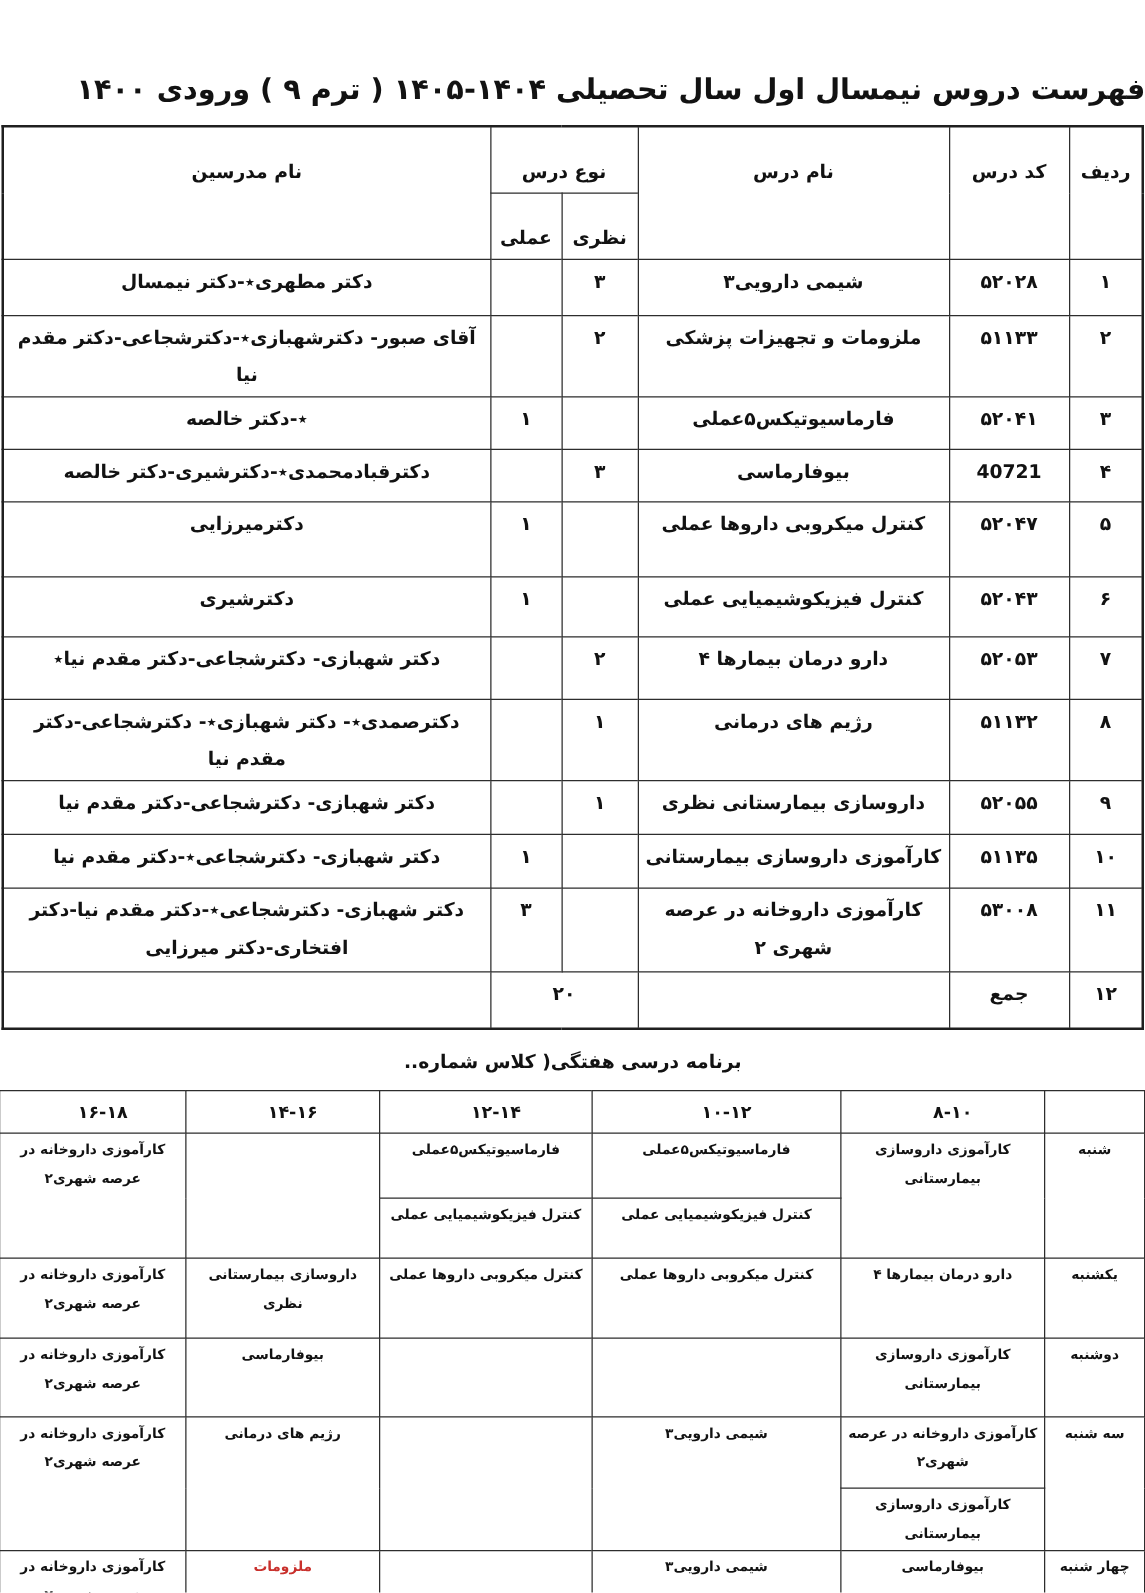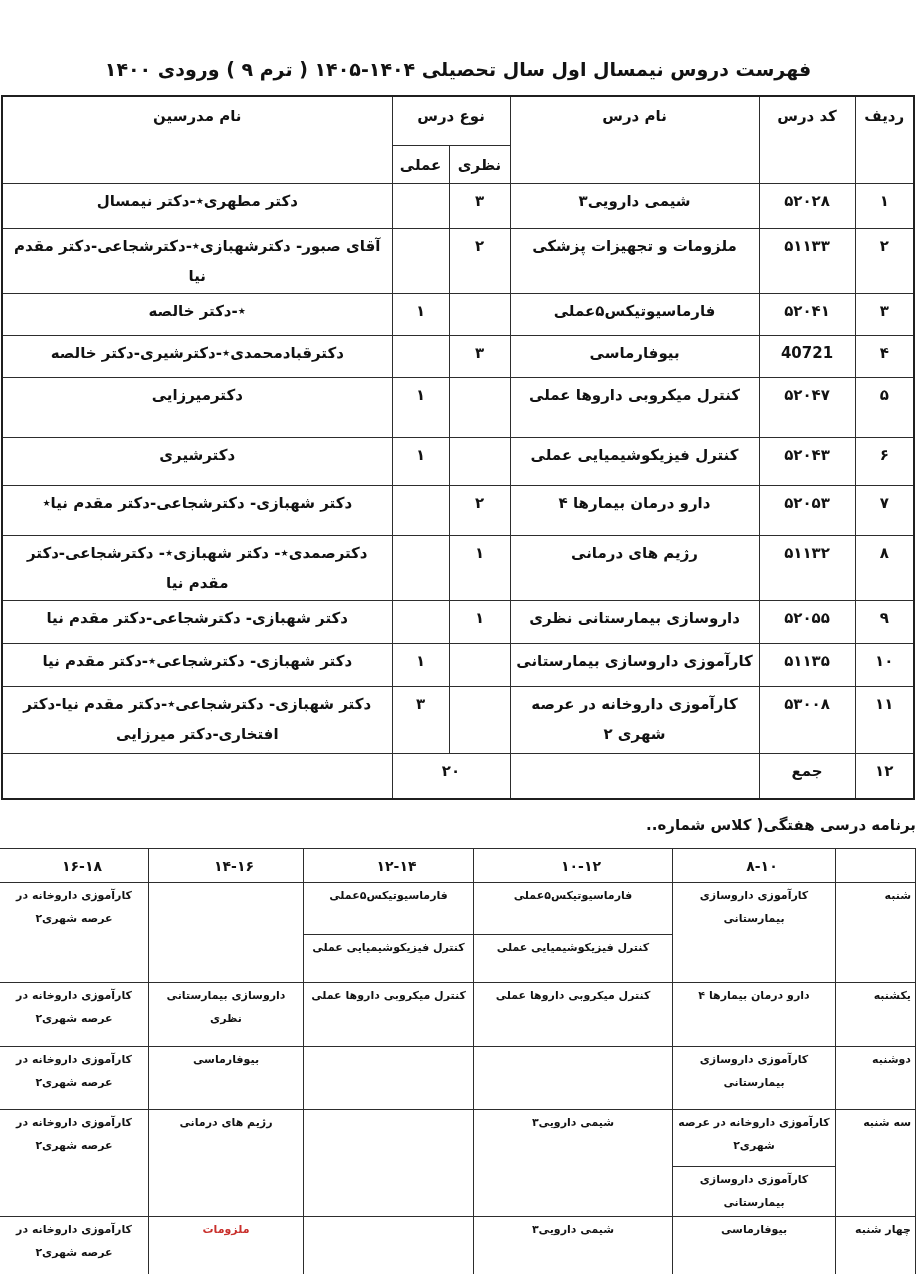--- a/index.html
+++ b/index.html
@@ -5,46 +5,46 @@
   * { box-sizing: border-box; }
   html,body { margin:0; padding:0; }
   body {
     width:916px; height:1274px; overflow:hidden;
     background:#ffffff; color:#121212;
     font-family:"DejaVu Sans","Liberation Sans",sans-serif;
     font-weight:bold; direction:rtl;
   }
   .page { width:916px; }
   .doc-title {
-    text-align:center; font-size:19px; padding-top:56px; padding-bottom:12px;
+    font-size:23px; padding-top:56px; padding-bottom:12px;
     letter-spacing:0; line-height:1.4;
   }
   table { border-collapse:collapse; width:912px; margin:0 auto; table-layout:fixed; }
   td, th {
     border:1.5px solid #2d2d2d; vertical-align:top;
     text-align:center; padding:2px 5px; line-height:2.0; font-weight:bold;
     overflow:hidden;
   }
   
   .courses { border:2px solid #1f1f1f; }
   .courses td, .courses th { font-size:15px; }
-  .courses th { padding-top:4px; }
+  .courses th { padding-top:20px; }
   .hr1 { height:50px; } .hr2 { height:38px; }
   .r45{height:45px;} .r65{height:65px;} .r42{height:42px;} .r60{height:60px;}
   .r48{height:48px;} .r50{height:50px;} .r62{height:62px;} .r43{height:43px;}
   .r67{height:67px;} .rsum{height:45px;}
   
-  .caption { font-size:15px; margin:16px 0 14px 0; }
+  .caption { text-align:center; font-size:15px; margin:16px 0 14px 0; }
   
   .schedule { width:916px; border:1.5px solid #2d2d2d; }
   .schedule td, .schedule th { font-size:11px; line-height:2.05; padding:2px 4px; }
   .schedule th { padding-top:3px; font-size:14px;padding-left:20px; }
   .sh33{height:33px;} .sa52{height:52px;} .sa48{height:48px;} .su64{height:64px;}
   .mo63{height:63px;} .tu57{height:57px;} .tu38{height:38px;} .we74{height:74px;}
-  .day-cell { font-size:14px;text-align:right; }
+  .day-cell { font-size:14px; }
   .red { color:#c9302c; }
 </style>
 </head>
 <body>
 
 <div class="page">
 
   <div class="doc-title">فهرست دروس نیمسال اول سال تحصیلی ۱۴۰۴-۱۴۰۵ ( ترم ۹ ) ورودی ۱۴۰۰</div>
 
   <table class="courses">

